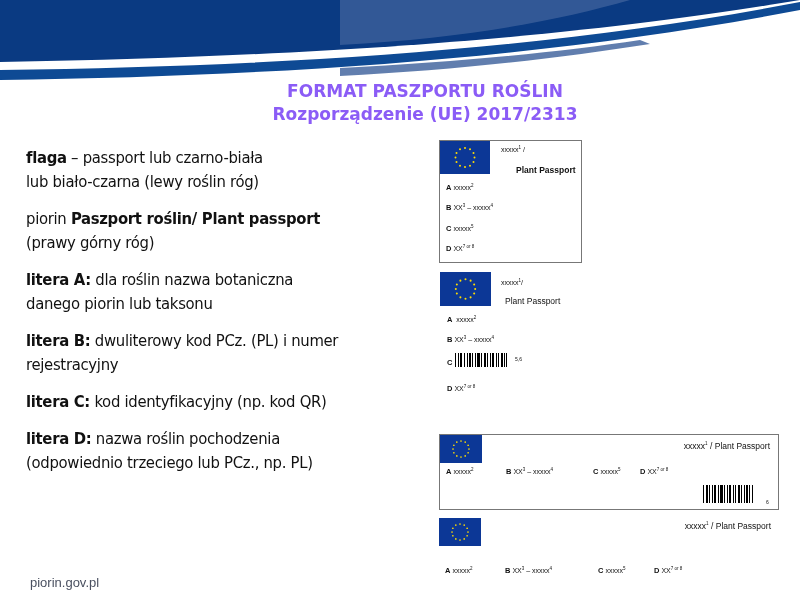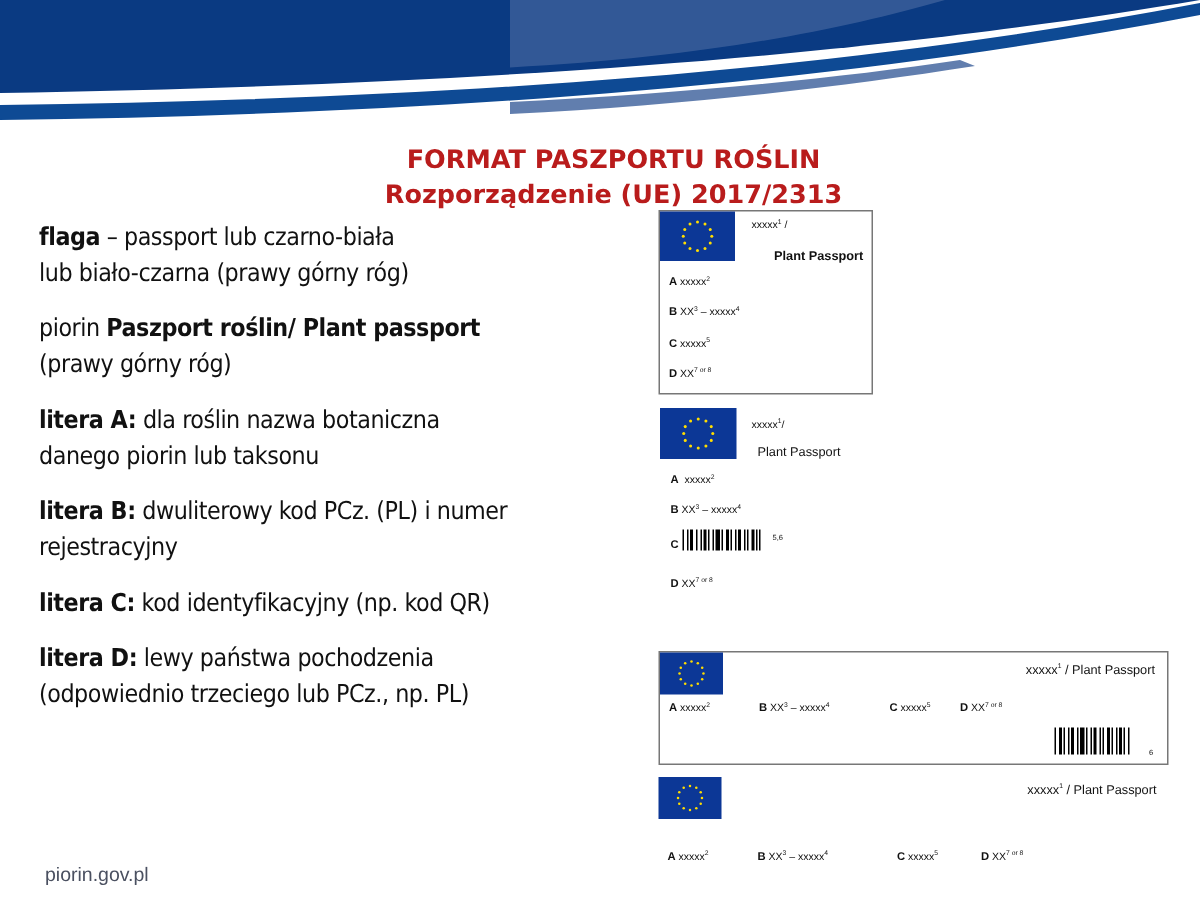--- a/index.html
+++ b/index.html
@@ -1,22 +1,22 @@
 <!DOCTYPE html>
 <html><head>
 <meta charset="utf-8">
 <style>
   * { box-sizing: border-box; margin: 0; padding: 0; }
   html, body { width: 800px; height: 600px; overflow: hidden; background: #ffffff; }
   body { position: relative; font-family: "DejaVu Sans", "Liberation Sans", sans-serif; color: #111; }
 
   .banner { position: absolute; left: 0; top: 0; width: 800px; height: 80px; }
 
-  .title { position: absolute; left: 214px; top: 80px; width: 390px; text-align: center;
-           font-family: "DejaVu Sans", sans-serif; font-weight: bold; color: #b91c1c; margin-top: 16px; }
+  .title { position: absolute; left: 230px; top: 80px; width: 390px; text-align: center;
+           font-family: "DejaVu Sans", sans-serif; font-weight: bold; color: #8b5cf6; }
   .title .l1 { font-size: 17px; line-height: 22px; display: block; }
   .title .l2 { font-size: 17px; line-height: 24px; display: block; }
 
   .body-text { position: absolute; left: 26px; top: 146px; width: 400px;
                font-family: "DejaVu Sans Condensed", "DejaVu Sans", sans-serif; font-size: 16.5px; line-height: 24px; color: #111; letter-spacing: -0.3px; }
   .para { margin-bottom: 13px; }
   .para b { font-weight: bold; }
 
   .footer { position: absolute; left: 30px; top: 575px; font-size: 13px; color: #4a5060; font-family: "Liberation Sans", sans-serif; }
 
@@ -45,39 +45,39 @@
 </svg>
 
 <div class="title">
   <span class="l1">FORMAT PASZPORTU ROŚLIN</span>
   <span class="l2">Rozporządzenie (UE) 2017/2313</span>
 </div>
 
 <div class="body-text">
   <div class="para">
     <b>flaga</b><span> – passport lub czarno-biała</span><br>
-    <span>lub biało-czarna (prawy górny róg)</span>
+    <span>lub biało-czarna (lewy roślin róg)</span>
   </div>
   <div class="para">
     <span>piorin </span><b>Paszport roślin/ Plant passport</b><br>
     <span>(prawy górny róg)</span>
   </div>
   <div class="para">
     <b>litera A:</b><span> dla roślin nazwa botaniczna</span><br>
     <span>danego piorin lub taksonu</span>
   </div>
   <div class="para">
     <b>litera B:</b><span> dwuliterowy kod PCz. (PL) i numer</span><br>
     <span>rejestracyjny</span>
   </div>
   <div class="para">
     <b>litera C:</b><span> kod identyfikacyjny (np. kod QR)</span>
   </div>
   <div class="para">
-    <b>litera D:</b><span> lewy państwa pochodzenia</span><br>
+    <b>litera D:</b><span> nazwa roślin pochodzenia</span><br>
     <span>(odpowiednio trzeciego lub PCz., np. PL)</span>
   </div>
 </div>
 
 <div class="pp bordered" style="left:439px; top:140px; width:143px; height:123px;">
   <div class="flag" style="left:0; top:0; width:50px; height:33px;">
     <svg viewBox="0 0 50 33">
         <g fill="#ffdd00">
       <circle cx="25" cy="7" r="1"></circle>
           <circle cx="30" cy="8.3" r="1"></circle>

